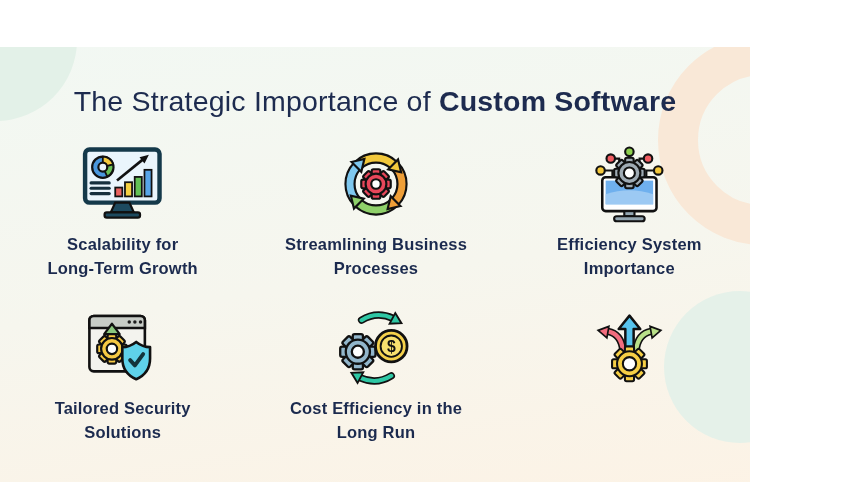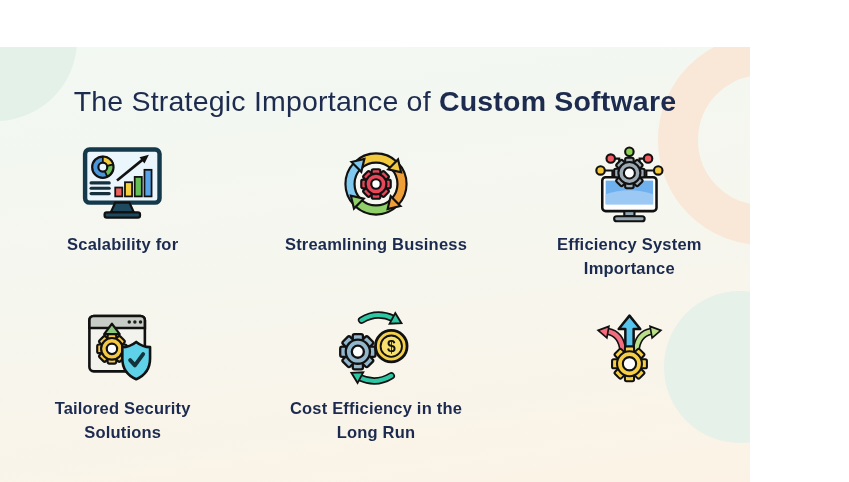--- a/index.html
+++ b/index.html
@@ -73,20 +73,21 @@
           <rect x="42" y="48" width="8" height="10" fill="#ec6360" stroke="#111" stroke-width="2"></rect>
           <rect x="53" y="42" width="8" height="16" fill="#f5d041" stroke="#111" stroke-width="2"></rect>
           <rect x="64" y="36" width="8" height="22" fill="#63c155" stroke="#111" stroke-width="2"></rect>
           <rect x="75" y="28" width="8" height="30" fill="#57a5e8" stroke="#111" stroke-width="2"></rect>
           <path d="M44 40 L73 16.5" stroke="#111" stroke-width="3" fill="none"></path>
           <polygon points="80,11 75,20.8 69.4,13.8" fill="#111"></polygon>
         </svg>
       </div>
       <div class="label">
         <span>Scalability for</span>
+          <span>Long-Term Growth</span>
       </div>
     </div>
 
     <div class="cell">
       <div class="icon-wrap">
         <svg viewBox="0 0 90 90" xmlns="http://www.w3.org/2000/svg">
           <circle cx="45" cy="45" r="30" fill="none" stroke="#111" stroke-width="13"></circle>
           <path d="M25.7 22 A30 30 0 0 1 64.3 22" fill="none" stroke="#f2c83c" stroke-width="8"></path>
           <path d="M68 25.7 A30 30 0 0 1 68 64.3" fill="none" stroke="#ef9f38" stroke-width="8"></path>
           <path d="M64.3 68 A30 30 0 0 1 25.7 68" fill="none" stroke="#8fd06a" stroke-width="8"></path>
@@ -110,20 +111,21 @@
               <rect x="-5" y="-17" width="10" height="34" rx="2" transform="rotate(90)"></rect>
               <rect x="-5" y="-17" width="10" height="34" rx="2" transform="rotate(135)"></rect>
             </g>
             <circle r="12" fill="#e8475a"></circle>
             <circle r="5.5" fill="#fff"></circle>
           </g>
         </svg>
       </div>
       <div class="label">
         <span>Streamlining Business</span>
+          <span>Processes</span>
       </div>
     </div>
 
     <div class="cell">
       <div class="icon-wrap">
         <svg viewBox="0 0 100 92" xmlns="http://www.w3.org/2000/svg">
           <g stroke="#111" stroke-width="2.5" fill="none">
             <path d="M30 42 V30 H21"></path>
             <path d="M38 36 V16 H33"></path>
             <path d="M50 30 V11"></path>

